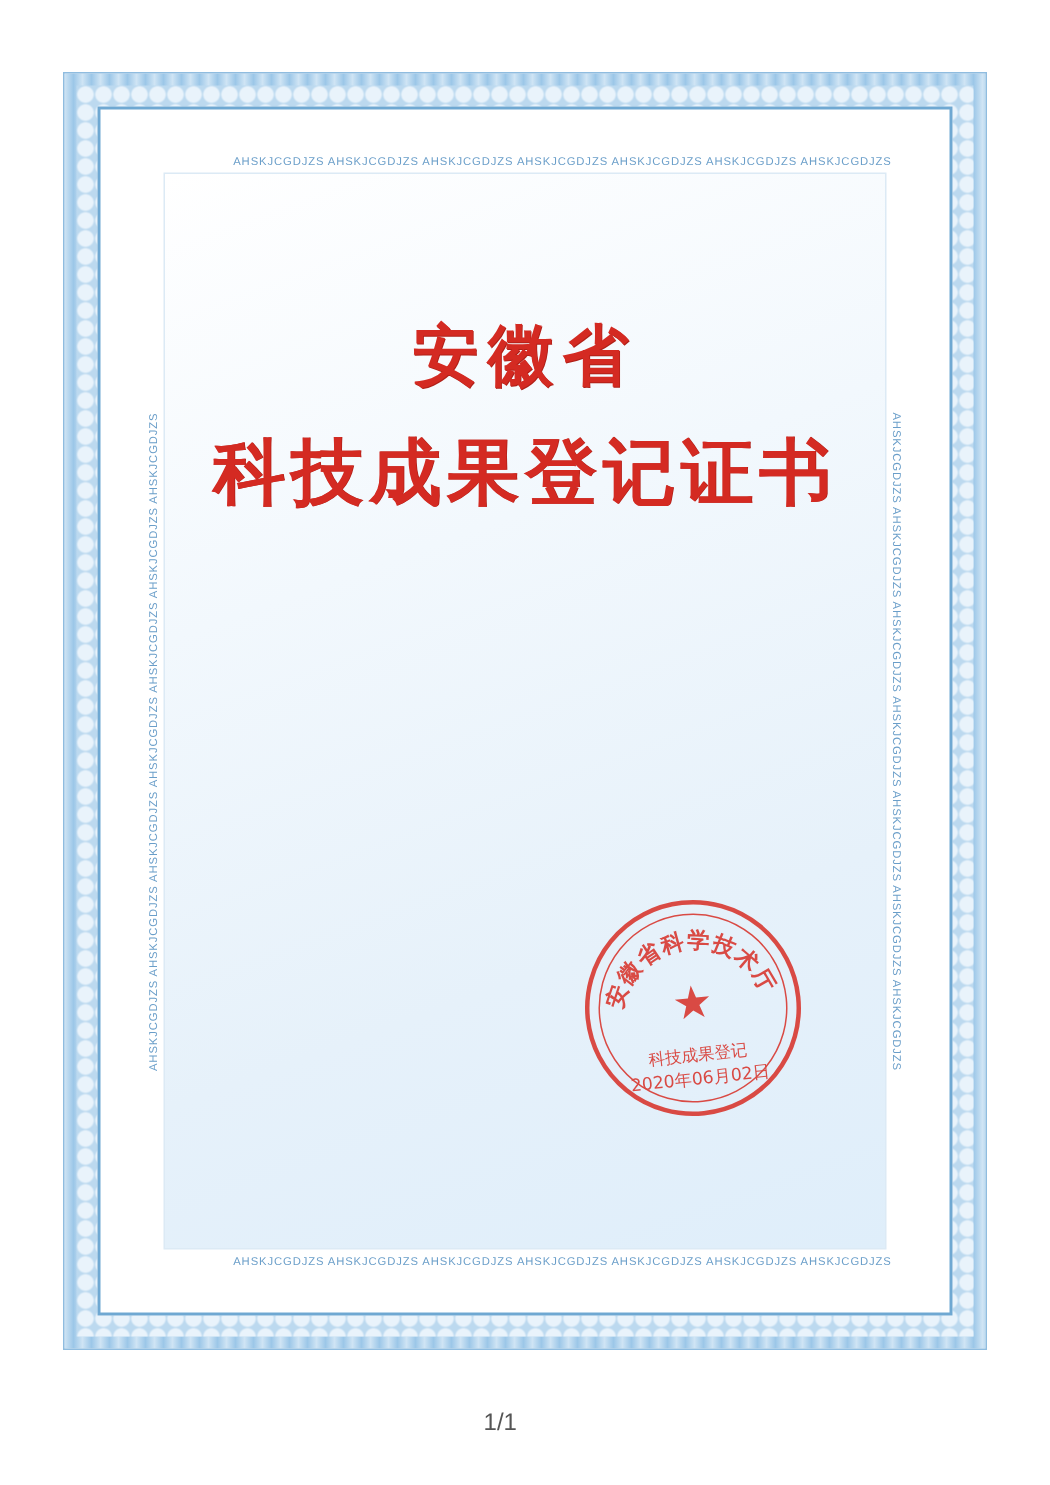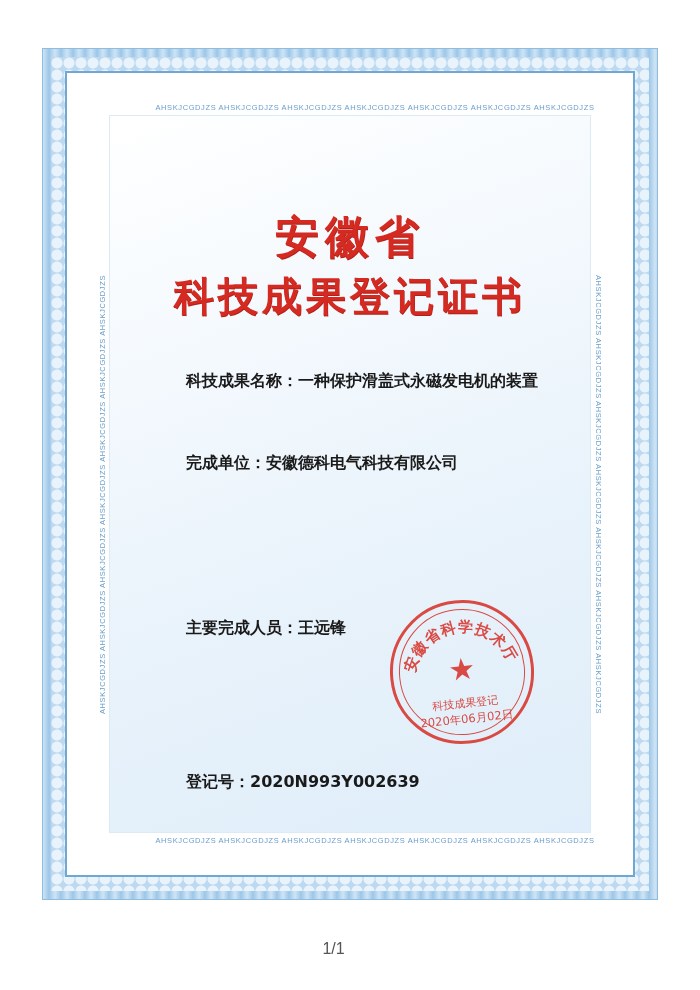--- a/index.html
+++ b/index.html
@@ -109,24 +109,24 @@
     color: #d42a22;
     font-size: 44px;
     font-weight: bold;
     letter-spacing: 6px;
     font-family: "DejaVu Sans", sans-serif;
     text-shadow: 0.5px 0.5px 0 #b02018;
     margin-top: 40px;
   }
   .title-line2 {
     color: #d42a22;
-    font-size: 40px;
+    font-size: 48px;
     font-weight: bold;
     letter-spacing: 4px;
-    margin-top: 2px;
+    margin-top: 16px;
     font-family: "DejaVu Sans", sans-serif;
     text-shadow: 0.5px 0.5px 0 #b02018;
   }
 
   
   .fields {
     margin-top: 44px;
     padding-left: 76px;
     padding-right: 40px;
   }
@@ -231,39 +231,20 @@
       <div class="microtext-band mt-left">AHSKJCGDJZS AHSKJCGDJZS AHSKJCGDJZS AHSKJCGDJZS AHSKJCGDJZS AHSKJCGDJZS AHSKJCGDJZS</div>
       <div class="microtext-band mt-right">AHSKJCGDJZS AHSKJCGDJZS AHSKJCGDJZS AHSKJCGDJZS AHSKJCGDJZS AHSKJCGDJZS AHSKJCGDJZS</div>
 
       <div class="content-area">
 
         <div class="title-block">
           <div class="title-line1">安徽省</div>
           <div class="title-line2">科技成果登记证书</div>
         </div>
 
-        <div class="fields">
-
-          <div class="field-row">
-            <span class="field-label">科技成果名称：</span><span class="field-value">一种保护滑盖式永磁发电机的装置</span>
-          </div>
-
-          <div class="field-row gap-lg">
-            <span class="field-label">完成单位：</span><span class="field-value">安徽德科电气科技有限公司</span>
-          </div>
-
-          <div class="field-row gap-xl">
-            <span class="field-label">主要完成人员：</span><span class="field-value">王远锋</span>
-          </div>
-
-          <div class="field-row gap-xxl">
-            <span class="field-label">登记号：</span><span class="field-value">2020N993Y002639</span>
-          </div>
-
-        </div>
 
         <div class="seal">
           <div class="seal-inner-ring"></div>
           <svg class="seal-arc" viewBox="0 0 138 138">
             <defs>
               <path id="arcpath" d="M 20,78 A 49,49 0 1 1 118,78" fill="none"></path>
             </defs>
             <text>
               <textPath href="#arcpath" startOffset="50%" text-anchor="middle">安徽省科学技术厅</textPath>
             </text>

